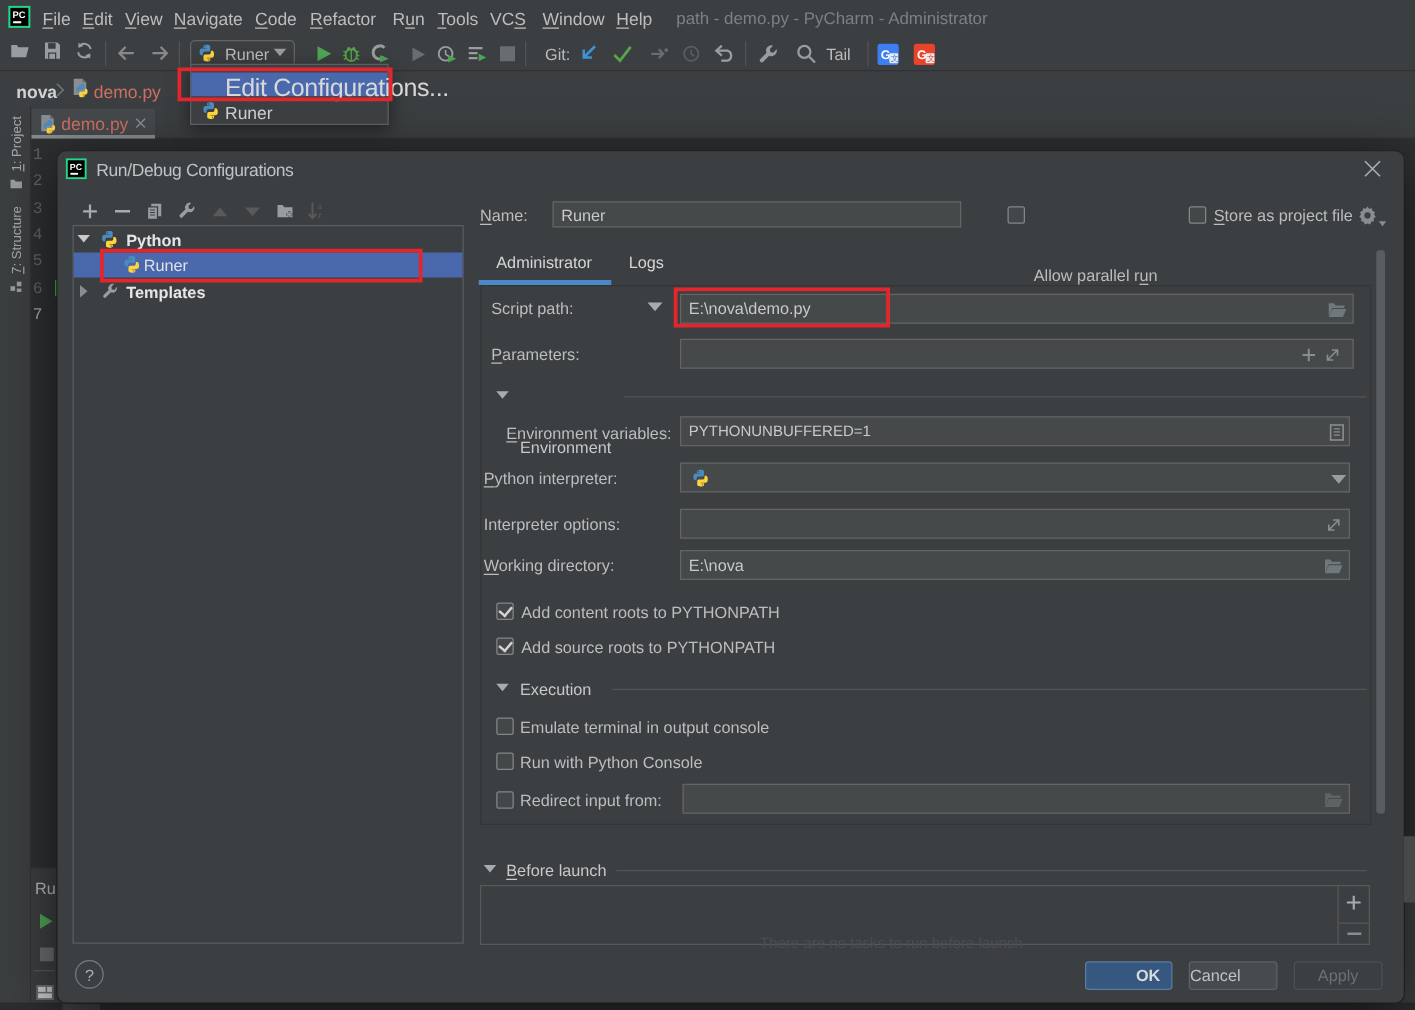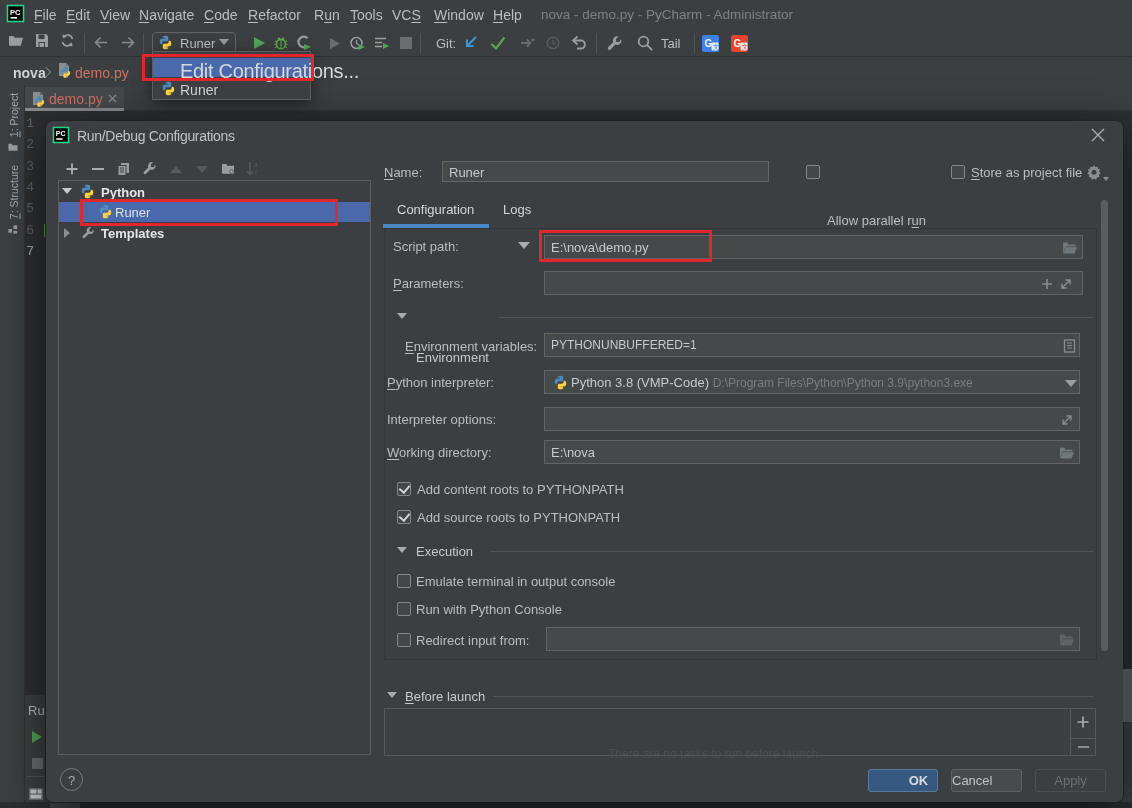--- a/index.html
+++ b/index.html
@@ -59,21 +59,21 @@
 <div class="txt" style="left:66px;top:7px;font-size:14px;"><u>E</u>dit</div>
 <div class="txt" style="left:100px;top:7px;font-size:14px;"><u>V</u>iew</div>
 <div class="txt" style="left:139px;top:7px;font-size:14px;"><u>N</u>avigate</div>
 <div class="txt" style="left:204px;top:7px;font-size:14px;"><u>C</u>ode</div>
 <div class="txt" style="left:248px;top:7px;font-size:14px;"><u>R</u>efactor</div>
 <div class="txt" style="left:314px;top:7px;font-size:14px;">R<u>u</u>n</div>
 <div class="txt" style="left:350px;top:7px;font-size:14px;"><u>T</u>ools</div>
 <div class="txt" style="left:392px;top:7px;font-size:14px;">VC<u>S</u></div>
 <div class="txt" style="left:434px;top:7px;font-size:14px;"><u>W</u>indow</div>
 <div class="txt" style="left:493px;top:7px;font-size:14px;"><u>H</u>elp</div>
-<div class="txt" style="left:541px;top:7px;font-size:13.5px;color:#7d8184;">nova - demo.py - PyCharm - Administrator</div>
+<div class="txt" style="left:541px;top:7px;font-size:13.5px;color:#7d8184;">path - demo.py - PyCharm - Administrator</div>
 
 <div class="abs" id="toolbar" style="left:0;top:28px;width:1132px;height:29px;background:#3c3f41;border-bottom:1px solid #323232;box-sizing:border-box;"></div>
 <div id="tb-icons">
 
   <svg style="left:8px;top:33px;" width="16" height="15" viewBox="0 0 16 15">
     <path d="M1 3h4.5l1.2 1.8H15l-2.2 8H1z" fill="#9a9da0"></path>
   </svg>
 
   <svg style="left:35px;top:33px;" width="14" height="15" viewBox="0 0 14 15">
     <path d="M1 1h10l2 2v11H1z" fill="#9a9da0"></path>
@@ -333,21 +333,21 @@
   <div class="cb" style="left:951px;top:165px;"></div>
   <div class="txt" style="left:971px;top:165px;"><u>S</u>tore as project file</div>
   <svg style="left:1086px;top:164px;" width="16" height="16" viewBox="0 0 16 16">
     <path d="M8 1.2 L9.3 3 L11.5 2.5 L12 4.7 L14 5.5 L13.2 7.6 L14.6 9.3 L12.9 10.8 L13.2 13 L11 13.4 L10.2 15.5 L8 14.7 L5.8 15.5 L5 13.4 L2.8 13 L3.1 10.8 L1.4 9.3 L2.8 7.6 L2 5.5 L4 4.7 L4.5 2.5 L6.7 3 Z" fill="#8a8d8f"></path>
     <circle cx="8" cy="8.3" r="2.5" fill="#3c3f41"></circle>
   </svg>
   <div class="tri-d" style="left:1103px;top:177px;border-left-width:3.5px;border-right-width:3.5px;border-top-width:4px;border-top-color:#8a8d8f;"></div>
 </div>
 
 <div id="dlg-tabs">
-  <div class="txt" style="left:397px;top:202px;color:#d4d6d8;">Configuration</div>
+  <div class="txt" style="left:397px;top:202px;color:#d4d6d8;">Administrator</div>
   <div class="txt" style="left:503px;top:202px;color:#d4d6d8;">Logs</div>
   <div class="abs" style="left:383px;top:224px;width:106px;height:4px;background:#4a88c7;"></div>
 </div>
 <div id="dlg-form">
   <div class="abs" style="left:384px;top:228px;width:713px;height:432px;border:1px solid #333537;box-sizing:border-box;"></div>
 
   <div class="abs" style="left:1101px;top:200px;width:7px;height:451px;background:#5a5d5f;border-radius:3px;"></div>
 
   <div class="txt" style="left:393px;top:239px;">Script path:</div>
   <div class="tri-d" style="left:518px;top:242px;border-left-width:6px;border-right-width:6px;border-top-width:7px;border-top-color:#a9acae;"></div>
@@ -381,21 +381,20 @@
       <rect x="1.5" y="2" width="10" height="12" fill="none" stroke="#8a8d8f" stroke-width="1.3"></rect>
       <path d="M4 5h5M4 7.5h5M4 10h5" stroke="#8a8d8f" stroke-width="1"></path>
     </svg>
   </div>
 
   <div class="txt" style="left:387px;top:375px;"><u>P</u>ython interpreter:</div>
   <div class="fld" style="left:544px;top:370px;width:536px;height:24px;">
     <svg style="left:8px;top:4px;" width="15" height="15" viewBox="0 0 16 16">
         <use href="#pylogo"></use>
       </svg>
-    <span class="in" style="left:26px;">Python 3.8 (VMP-Code) <span style="font-size:12px;color:#797d80;">D:\Program Files\Python\Python 3.9\python3.exe</span></span>
     <div class="tri-d" style="left:auto;right:2px;top:9px;border-left-width:6px;border-right-width:6px;border-top-width:7px;border-top-color:#9a9da0;"></div>
   </div>
 
   <div class="txt" style="left:387px;top:412px;">Interpreter options:</div>
   <div class="fld" style="left:544px;top:407px;width:536px;height:24px;">
     <svg style="right:6px;top:6px;left:auto;" width="12" height="12" viewBox="0 0 12 12">
         <path d="M2 10 L10 2 M5.5 2 H10 V6.5 M6.5 10 H2 V5.5" stroke="#8a8d8f" stroke-width="1.3" fill="none"></path>
       </svg>
   </div>
 

